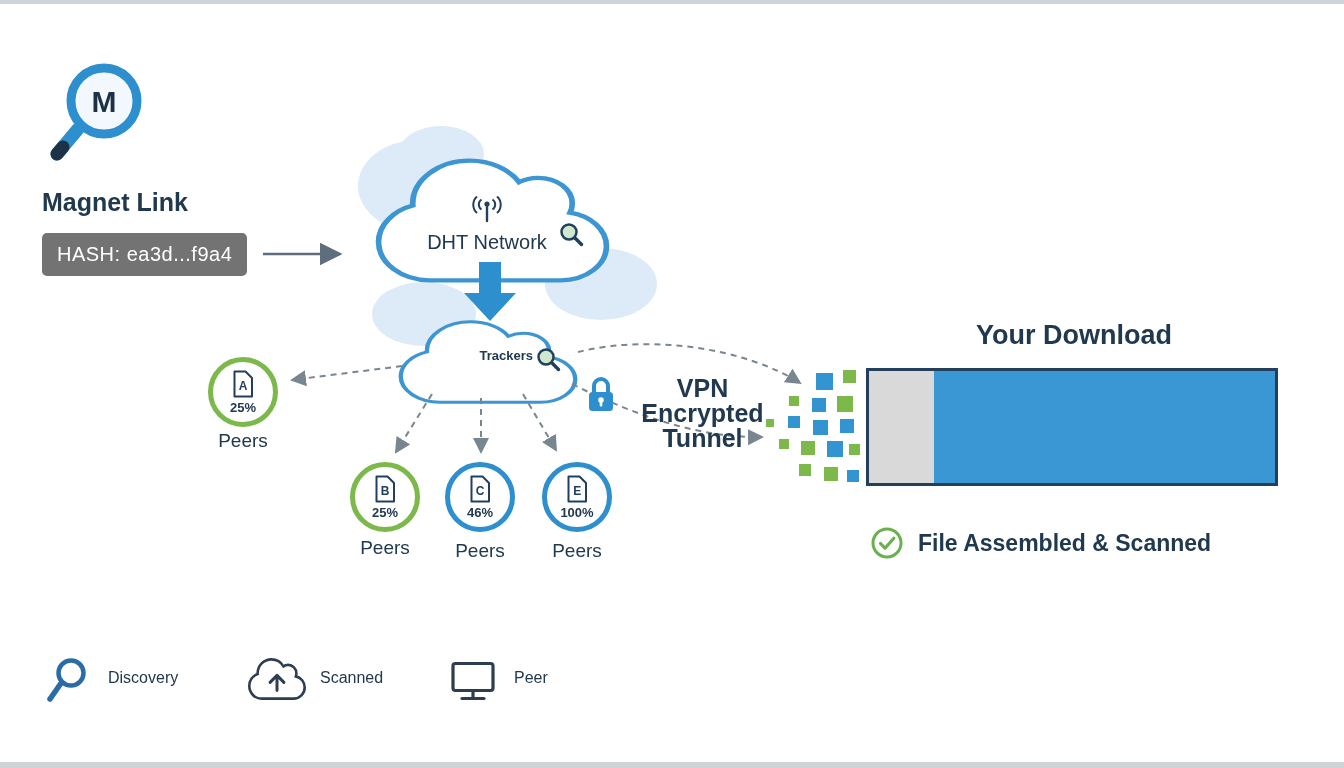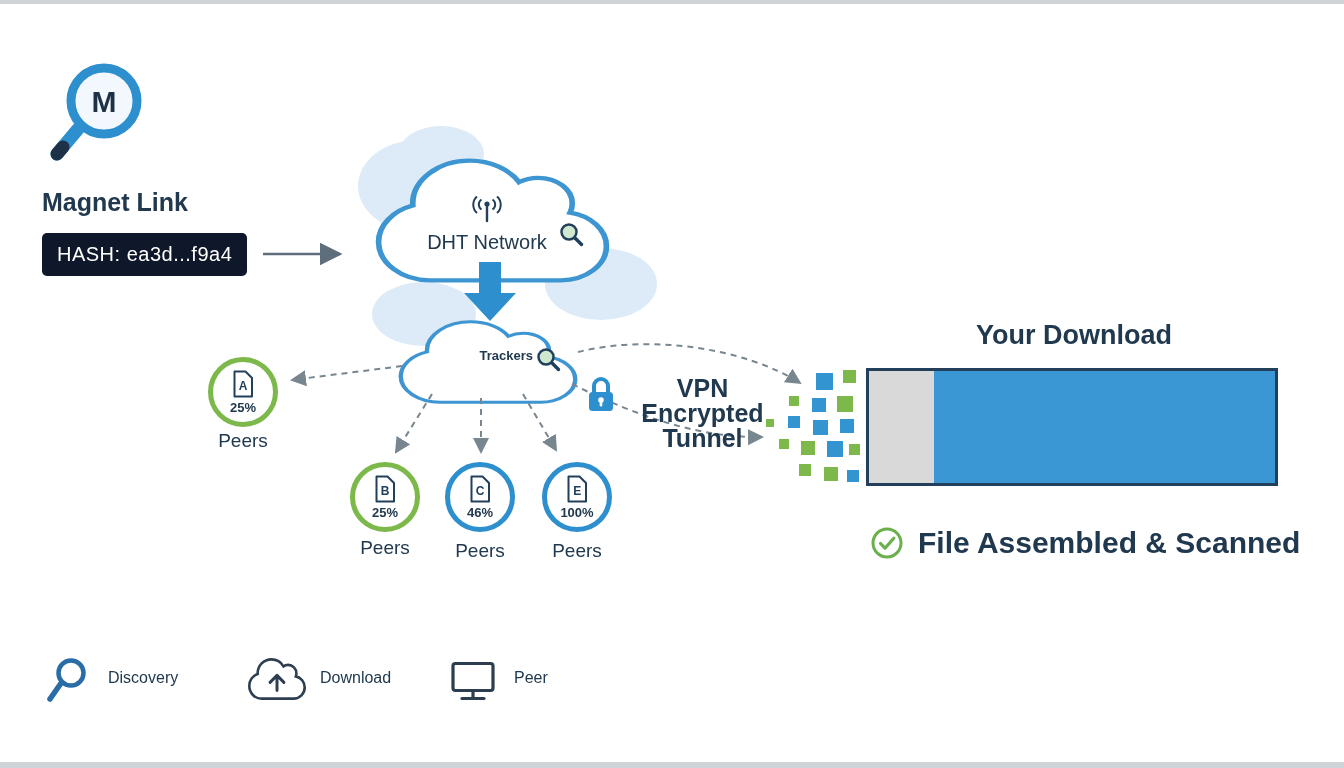--- a/index.html
+++ b/index.html
@@ -11,21 +11,21 @@
   .edge-bottom { position:absolute; left:0; bottom:0; width:100%; height:6px; background:#cfd4d8; }
 
   .bgcloud { position:absolute; background:#dcebf7; border-radius:50%; }
 
   .overlay { position:absolute; left:0; top:0; }
 
   
   .magnet-icon { position:absolute; left:42px; top:55px; }
   .magnet-title { position:absolute; left:42px; top:188px; font-size:25px; font-weight:bold; }
   .hash-box {
-    position:absolute; left:42px; top:233px; background:#0f172a; color:#ffffff;
+    position:absolute; left:42px; top:233px; background:#737373; color:#ffffff;
     font-size:20px; padding:10px 15px; border-radius:5px; letter-spacing:0.5px;
   }
 
   
   .antenna { position:absolute; left:465px; top:196px; }
   .dht-label { position:absolute; left:397px; top:231px; width:180px; text-align:center;
     font-size:20px; font-weight:400; }
   .dht-mag { position:absolute; left:558px; top:221px; }
   .trackers-label { position:absolute; left:408px; top:348px; width:125px; text-align:right;
     font-size:13px; font-weight:600; }
@@ -49,21 +49,21 @@
   .sq.b { background:#3295d2; }
   .sq.g { background:#7cb84a; }
 
   
   .download-title { position:absolute; left:870px; top:320px; width:408px; text-align:center;
     font-size:27px; font-weight:bold; }
   .download-bar { position:absolute; left:866px; top:368px; width:412px; height:118px;
     border:3px solid #22405c; background:#d9d9d9; box-sizing:border-box; }
   .download-fill { position:absolute; right:0; top:0; height:100%; background:#3b97d3; }
   .status-row { position:absolute; left:870px; top:526px; display:flex; align-items:center; gap:14px; }
-  .status-text { font-size:30px; font-weight:600; }
+  .status-text { font-size:23px; font-weight:600; }
 
   
   .legend-item-icon { position:absolute; }
   .legend-label { position:absolute; font-size:16px; }
   .lg-discovery { left:108px; top:669px; }
   .lg-network  { left:320px; top:669px; }
   .lg-peer     { left:514px; top:669px; }
 </style>
 </head>
 <body>
@@ -231,21 +231,21 @@
     </svg>
   </div>
   <div class="legend-label lg-discovery">Discovery</div>
 
   <div class="legend-item-icon" style="left:248px;top:658px">
     <svg width="58" height="42" viewBox="-15 17 670 478" preserveAspectRatio="none">
       <path d="M0 336c0 79.5 64.5 144 144 144H512c70.7 0 128-57.3 128-128c0-61.9-44-113.6-102.4-125.4c4.1-10.7 6.4-22.4 6.4-34.6c0-53-43-96-96-96c-19.7 0-38.1 6-53.3 16.2C367 64.2 315.3 32 256 32C167.6 32 96 103.6 96 192c0 2.7 .1 5.4 .2 8.1C40.2 219.8 0 273.2 0 336z" fill="none" stroke="#2c3e50" stroke-width="30"></path>
       <path d="M320 388 V 225 M240 295 L320 215 L400 295" fill="none" stroke="#2c3e50" stroke-width="34" stroke-linecap="round" stroke-linejoin="round"></path>
     </svg>
   </div>
-  <div class="legend-label lg-network">Download</div>
+  <div class="legend-label lg-network">Scanned</div>
 
   <div class="legend-item-icon" style="left:450px;top:660px">
     <svg width="46" height="42" viewBox="0 0 46 42">
       <rect x="3" y="3.5" width="40" height="27" rx="2.5" fill="none" stroke="#2c3e50" stroke-width="3.2"></rect>
       <line x1="23" y1="30.5" x2="23" y2="37" stroke="#2c3e50" stroke-width="3.2"></line>
       <line x1="12" y1="38.5" x2="34" y2="38.5" stroke="#2c3e50" stroke-width="3.2" stroke-linecap="round"></line>
     </svg>
   </div>
   <div class="legend-label lg-peer">Peer</div>
 

